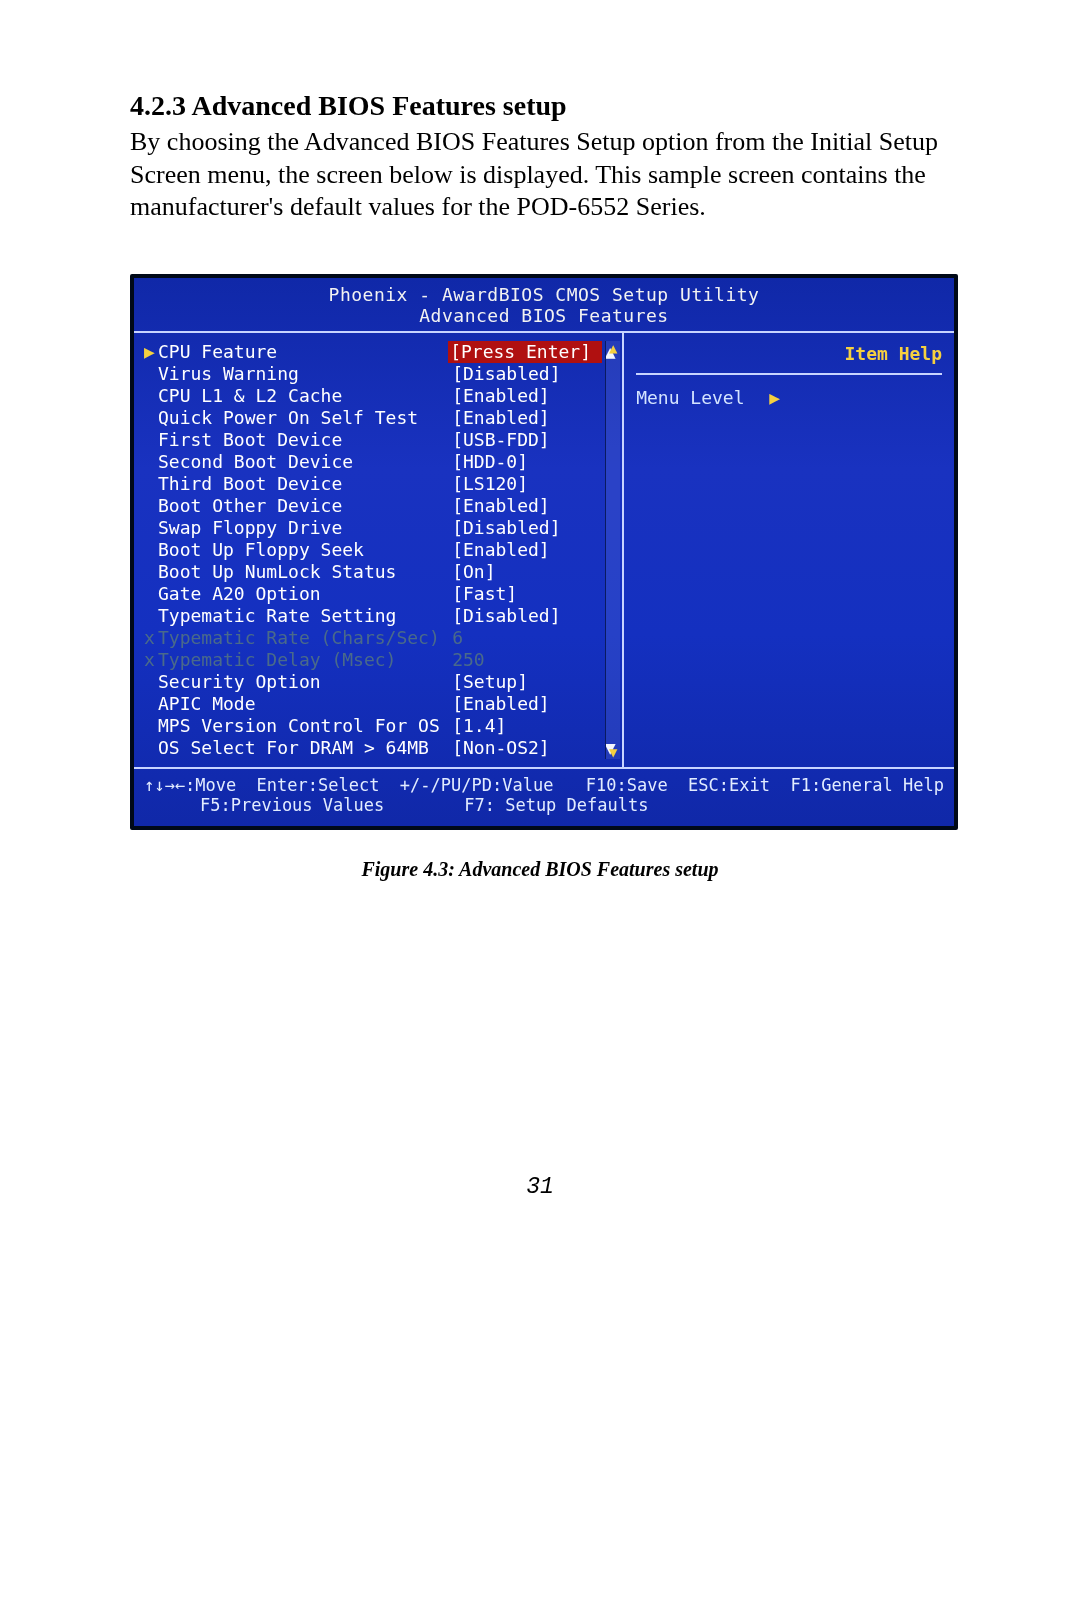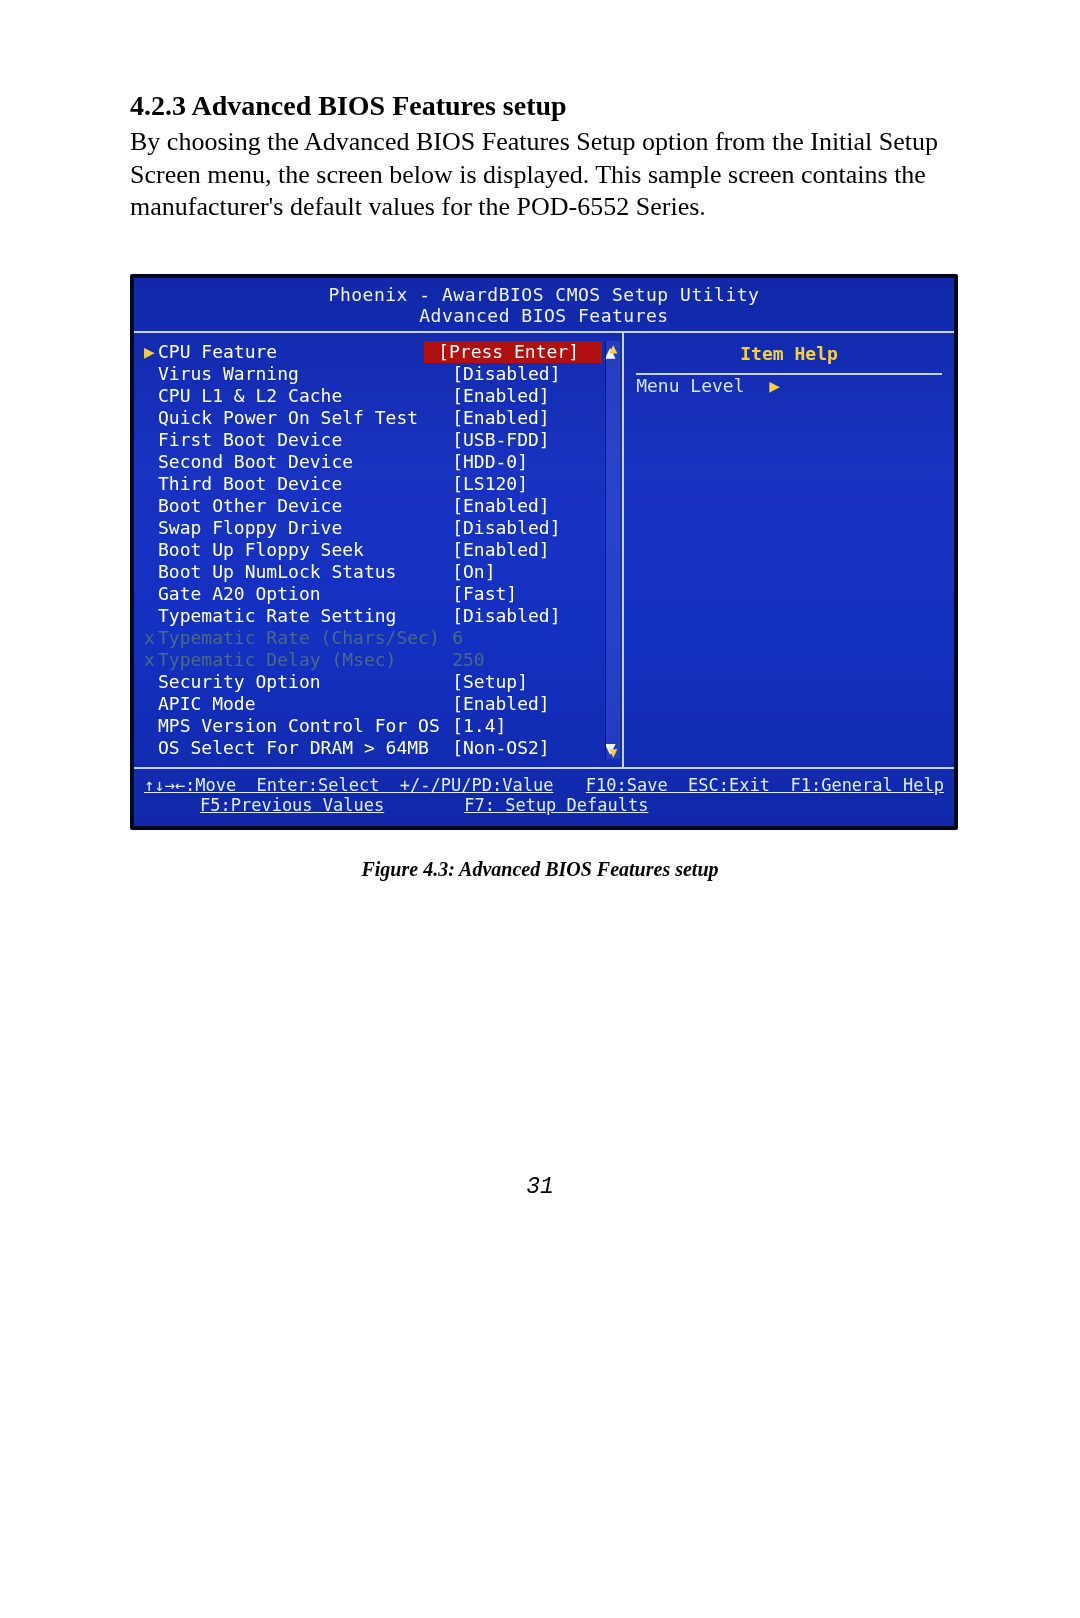--- a/index.html
+++ b/index.html
@@ -62,43 +62,43 @@
     border-right: 2px solid #c8d4ff;
     position: relative;
   }
   .bios-right {
     flex: 1;
     padding: 10px 12px 8px 12px;
     color: #e9f0ff;
   }
   .item-help-title {
     color: #f5d040;
-    text-align: center;
+    text-align: right;
     font-weight: bold;
     padding-bottom: 8px;
     border-bottom: 2px solid #c8d4ff;
-    margin-bottom: 0;
+    margin-bottom: 12px;
   }
   .menu-level {
     color: #d4e4ff;
   }
   .menu-level .arrow { color: #f5d040; margin-left: 14px; }
   .opt-row {
     display: flex;
     white-space: pre;
   }
   .opt-row .marker { width: 14px; display: inline-block; }
   .opt-row .label  { flex: 1; }
   .opt-row .val    { min-width: 150px; }
   .opt-row .arrowcol { width: 16px; text-align: center; }
   .marker-tri { color: #f5d040; }
   .opt-row.selected .val {
     background: #b01010;
     color: #fff;
-    padding: 0 14px;
+    padding: 0 2px;
   }
   .opt-row.disabled .label,
   .opt-row.disabled .val {
     color: #4a6a8a;
   }
   .opt-row.disabled .marker { color: #4a6a8a; }
   .scroll-strip {
     position: absolute;
     right: 2px;
     top: 8px;
@@ -119,21 +119,20 @@
   .scroll-arrow-down { bottom: 0; }
   .bios-footer {
     padding: 6px 10px 10px 10px;
     font-size: 17px;
     color: #e2ecff;
   }
   .footer-row {
     display: flex;
     justify-content: space-between;
     white-space: pre;
-    text-decoration: underline;
   }
   .footer-row.second {
     justify-content: flex-start;
     gap: 80px;
     padding-left: 56px;
   }
   .caption {
     text-align: center;
     font-style: italic;
     font-weight: bold;

